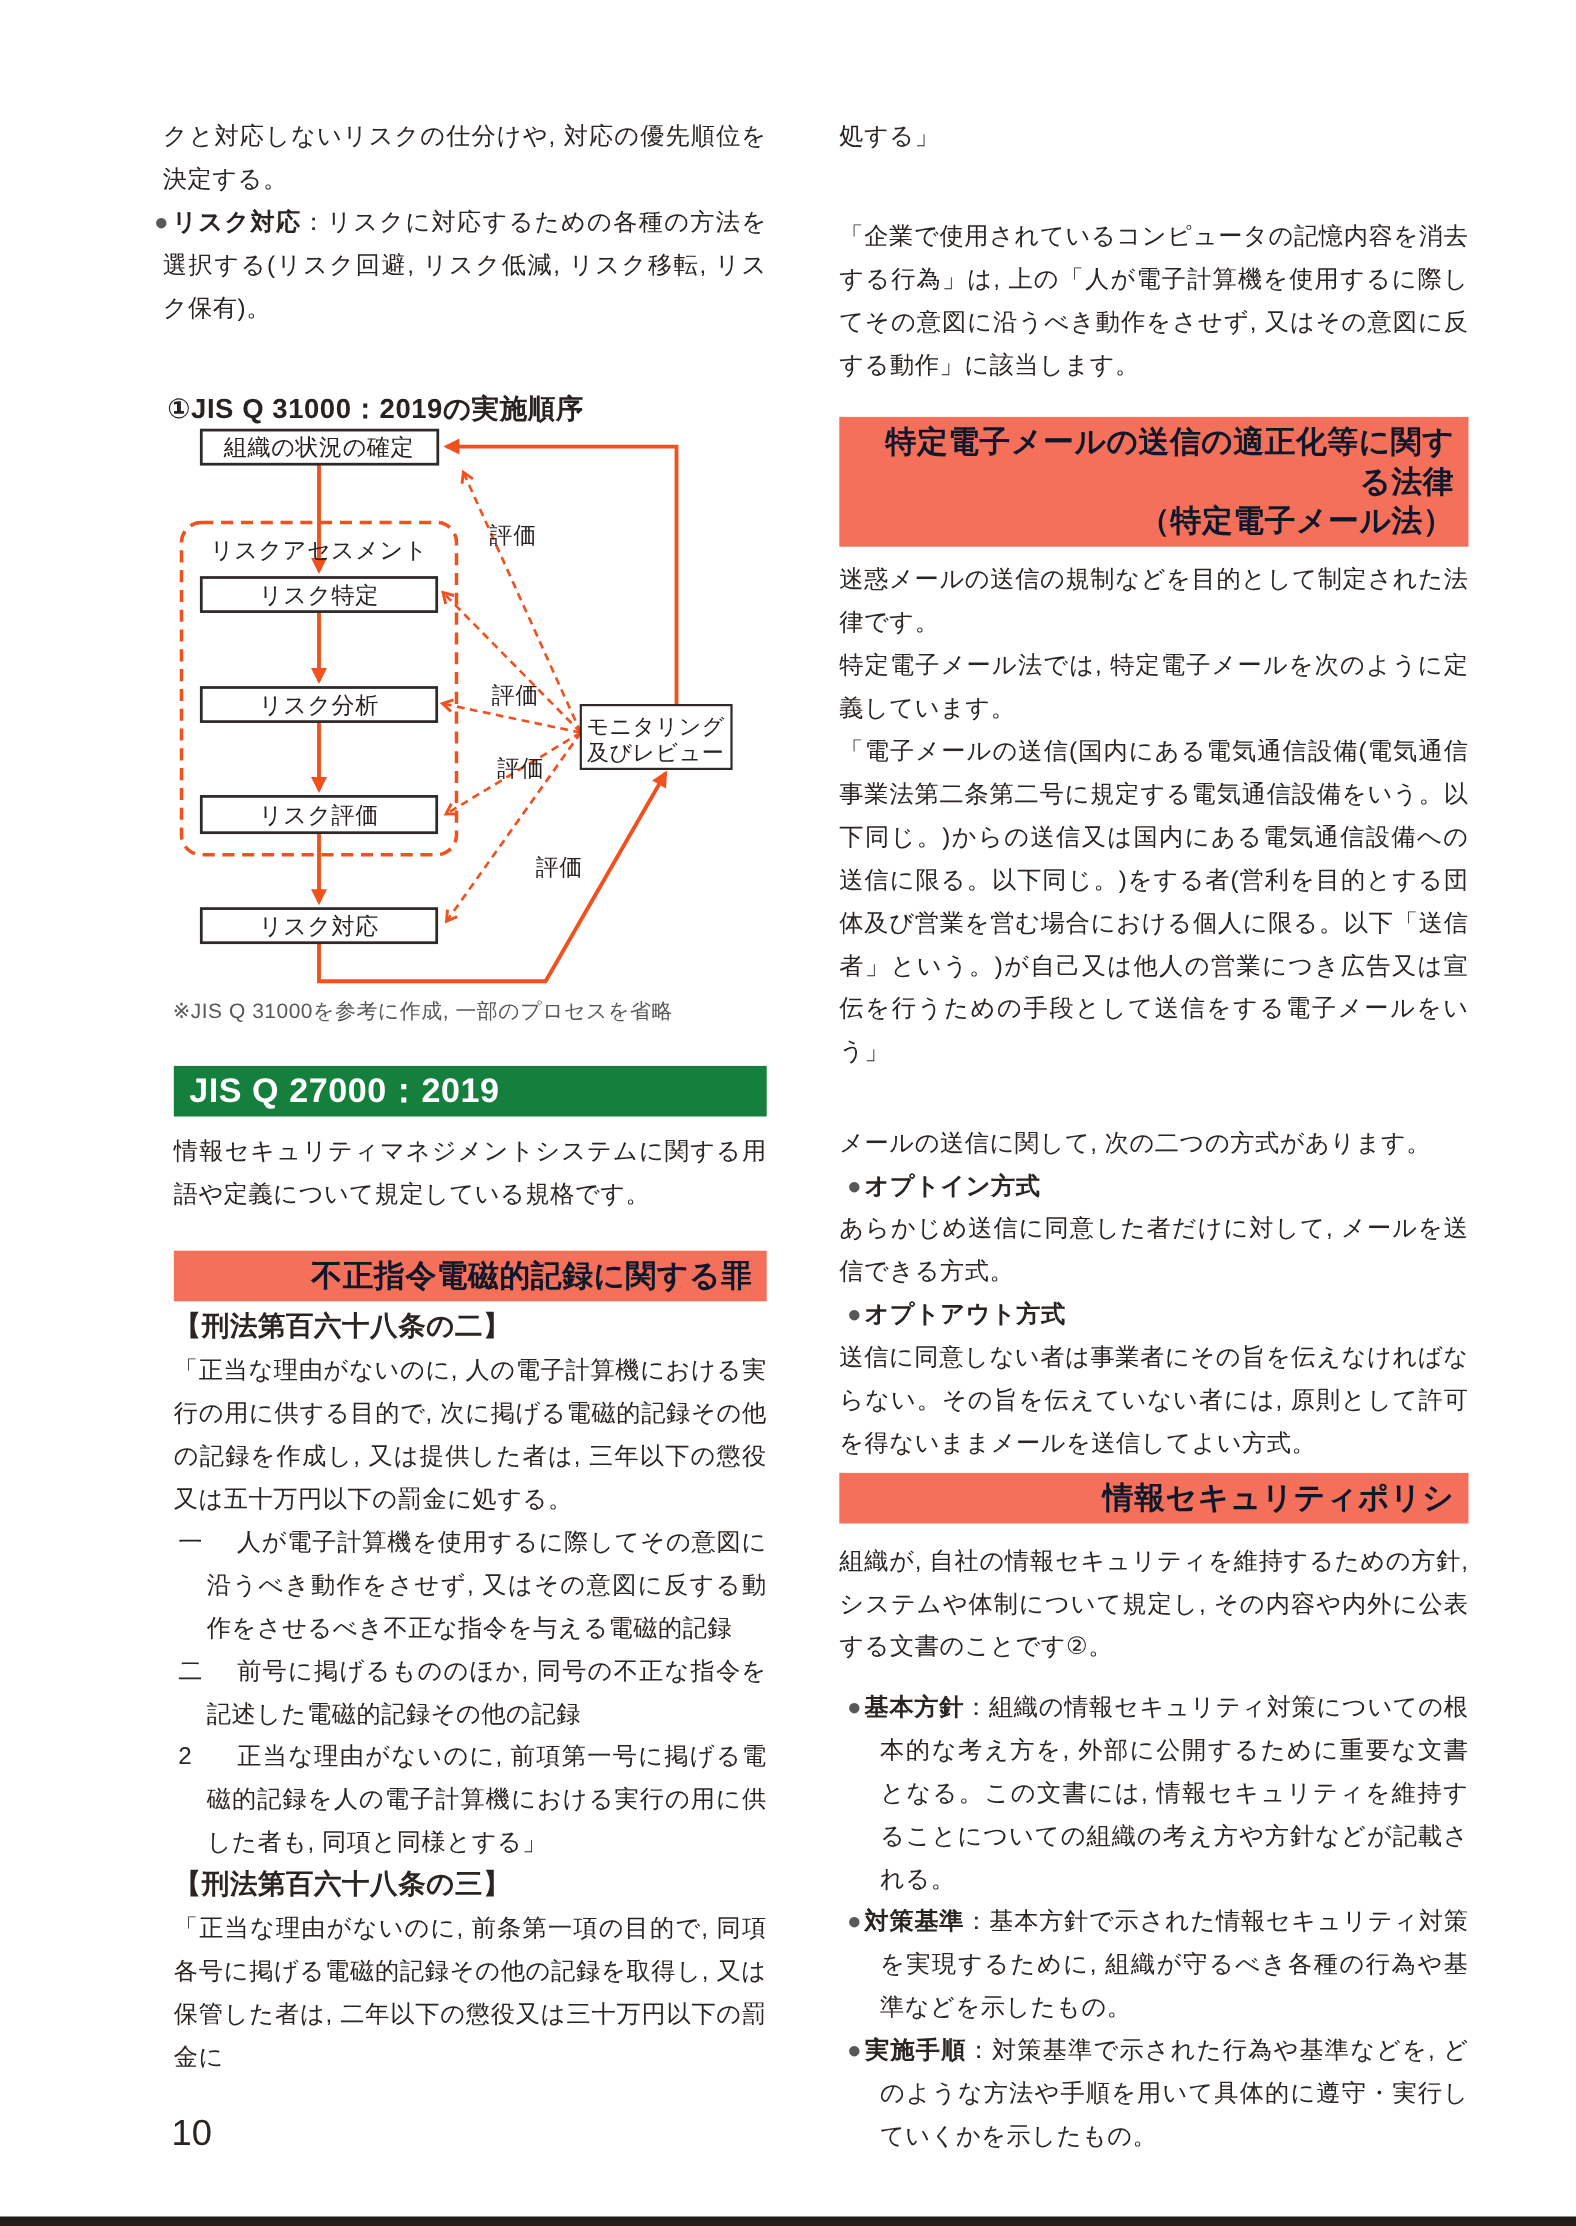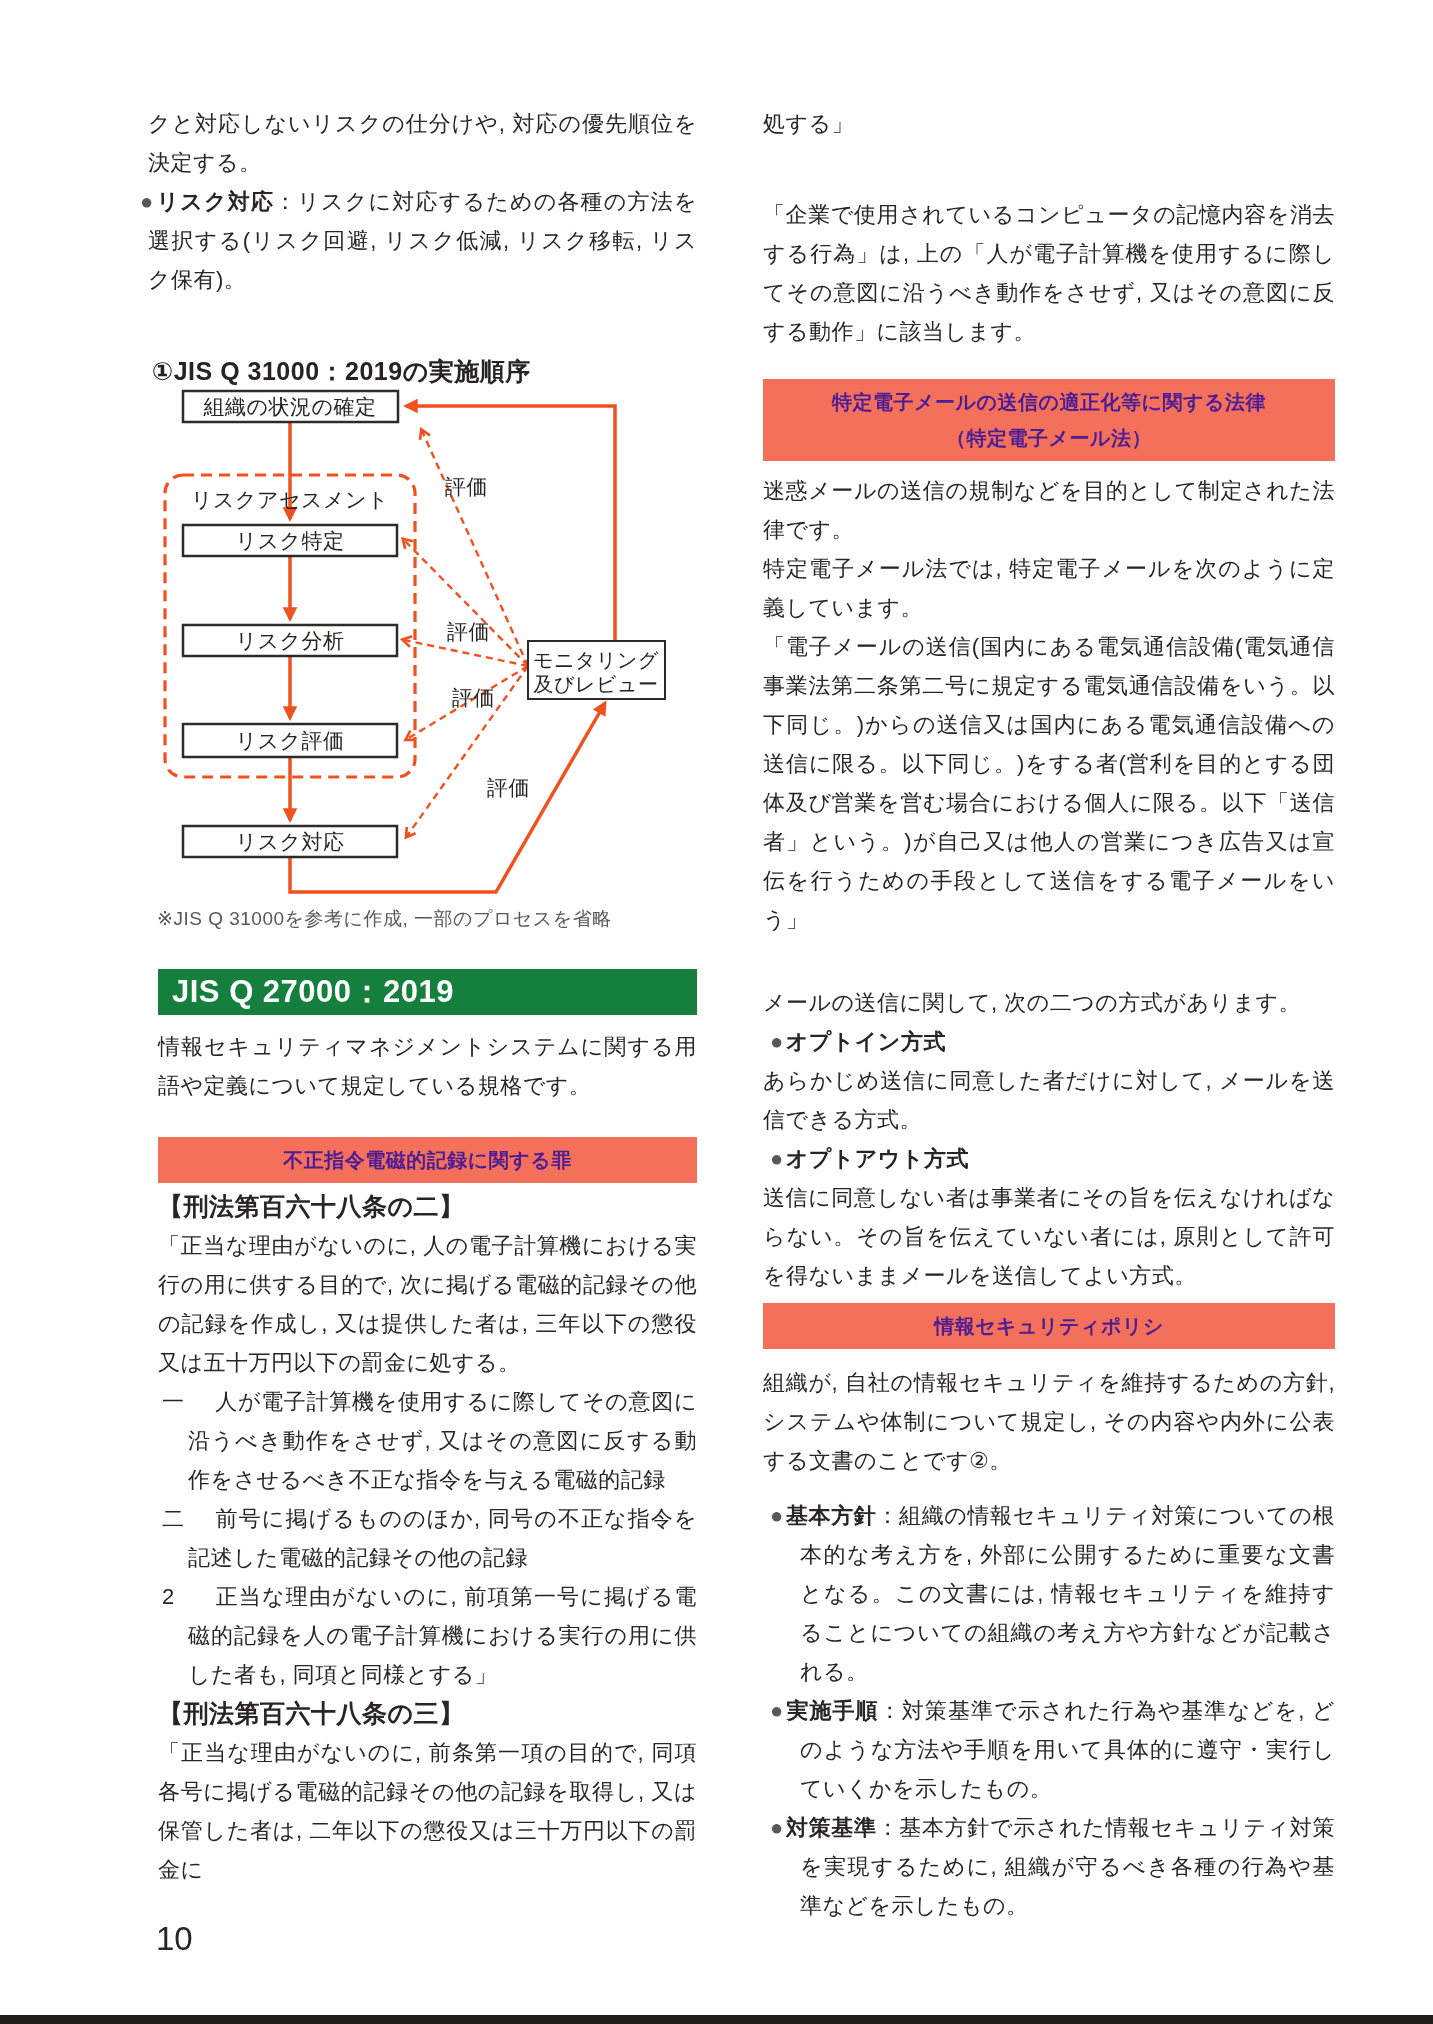--- a/index.html
+++ b/index.html
@@ -13,22 +13,22 @@
   .col-left{left:140px;top:104px;width:557px;}
   .col-right{left:763px;top:104px;width:572px;}
   .p{margin:0;}
   .pl{padding-left:18px;}
   .cont{padding-left:8px;}
   .hang-sm{padding-left:8px;text-indent:-8px;}
   .hang{padding-left:37px;text-indent:-30px;}
   .mk{color:#595757;padding-right:2px;}
   b{font-weight:700;}
   .h-orange{
-    background:#f4705a;color:#4c1d95;font-weight:700;font-size:20px;
-    line-height:36px;padding:5px 13px;margin-left:0;text-align:center;letter-spacing:0.5px;
+    background:#f4705a;color:#0f172a;font-weight:700;font-size:28px;
+    line-height:36px;padding:5px 13px;margin-left:0;text-align:right;letter-spacing:0.5px;
   }
   .col-left .h-orange{margin-left:18px;}
   .h-big{
     background:#15803d;color:#fff;font-weight:700;font-size:31px;
     line-height:42px;padding:2px 14px;margin-left:18px;text-align:left;
   }
   .law-title{font-weight:700;font-size:25px;padding-left:18px;}
   .law{padding-left:48px;text-indent:-26px;}
   .law .num{display:inline-block;width:53px;text-indent:0;}
   .bullet-line{padding-left:7px;font-weight:700;}
@@ -150,22 +150,22 @@
     <p class="p">あらかじめ送信に同意した者だけに対して, メールを送信できる方式。</p>
 
     <div class="p bullet-line"><span class="mk">●</span><span>オプトアウト方式</span></div>
     <p class="p">送信に同意しない者は事業者にその旨を伝えなければならない。その旨を伝えていない者には, 原則として許可を得ないままメールを送信してよい方式。</p>
 
     <div class="h-orange" style="margin-top:8px;">情報セキュリティポリシ</div>
 
     <p class="p" style="margin-top:14px;">組織が, 自社の情報セキュリティを維持するための方針, システムや体制について規定し, その内容や内外に公表する文書のことです②。</p>
 
     <div class="p hang" style="margin-top:16px;"><span class="mk">●</span><b>基本方針</b><span>：組織の情報セキュリティ対策についての根本的な考え方を, 外部に公開するために重要な文書となる。この文書には, 情報セキュリティを維持することについての組織の考え方や方針などが記載される。</span></div>
+    <div class="p hang"><span class="mk">●</span><b>対策基準</b><span>：基本方針で示された情報セキュリティ対策を実現するために, 組織が守るべき各種の行為や基準などを示したもの。</span></div>
     <div class="p hang"><span class="mk">●</span><b>実施手順</b><span>：対策基準で示された行為や基準などを, どのような方法や手順を用いて具体的に遵守・実行していくかを示したもの。</span></div>
-    <div class="p hang"><span class="mk">●</span><b>対策基準</b><span>：基本方針で示された情報セキュリティ対策を実現するために, 組織が守るべき各種の行為や基準などを示したもの。</span></div>
 
   </div>
 
   <div class="page-number">10</div>
 
   <div class="bottom-bar"></div>
 
 </div>
 
 </body></html>

